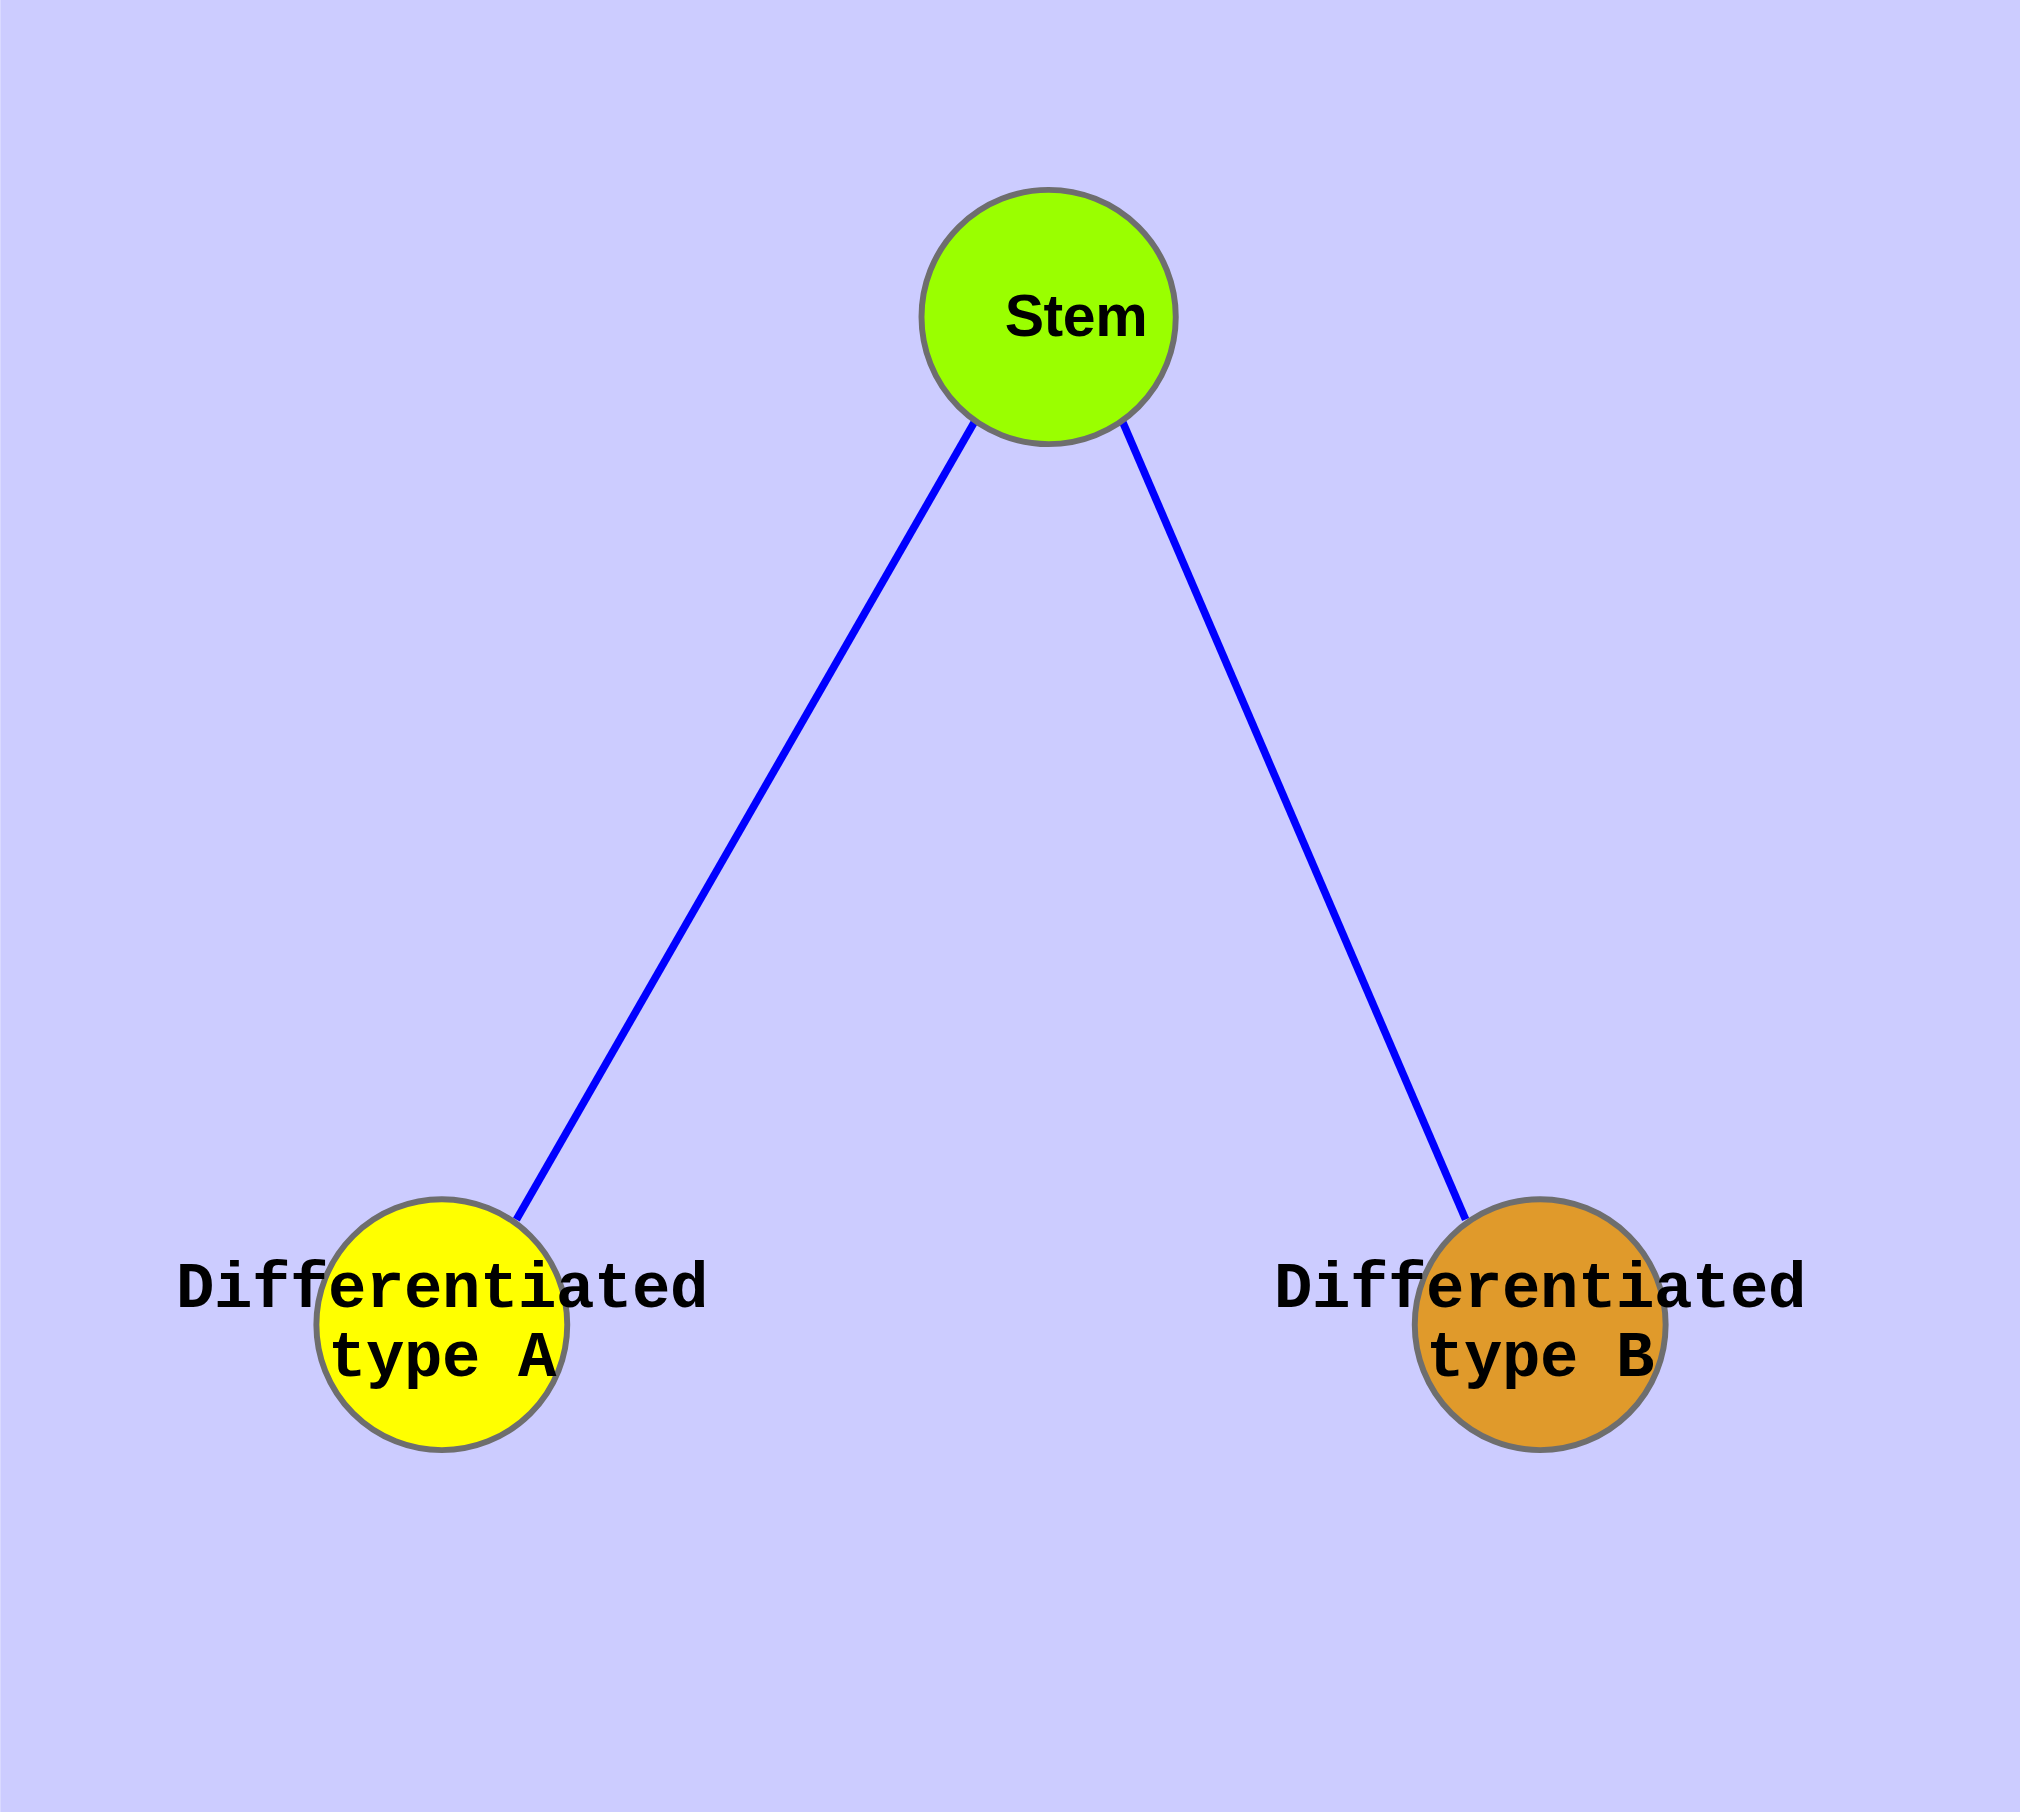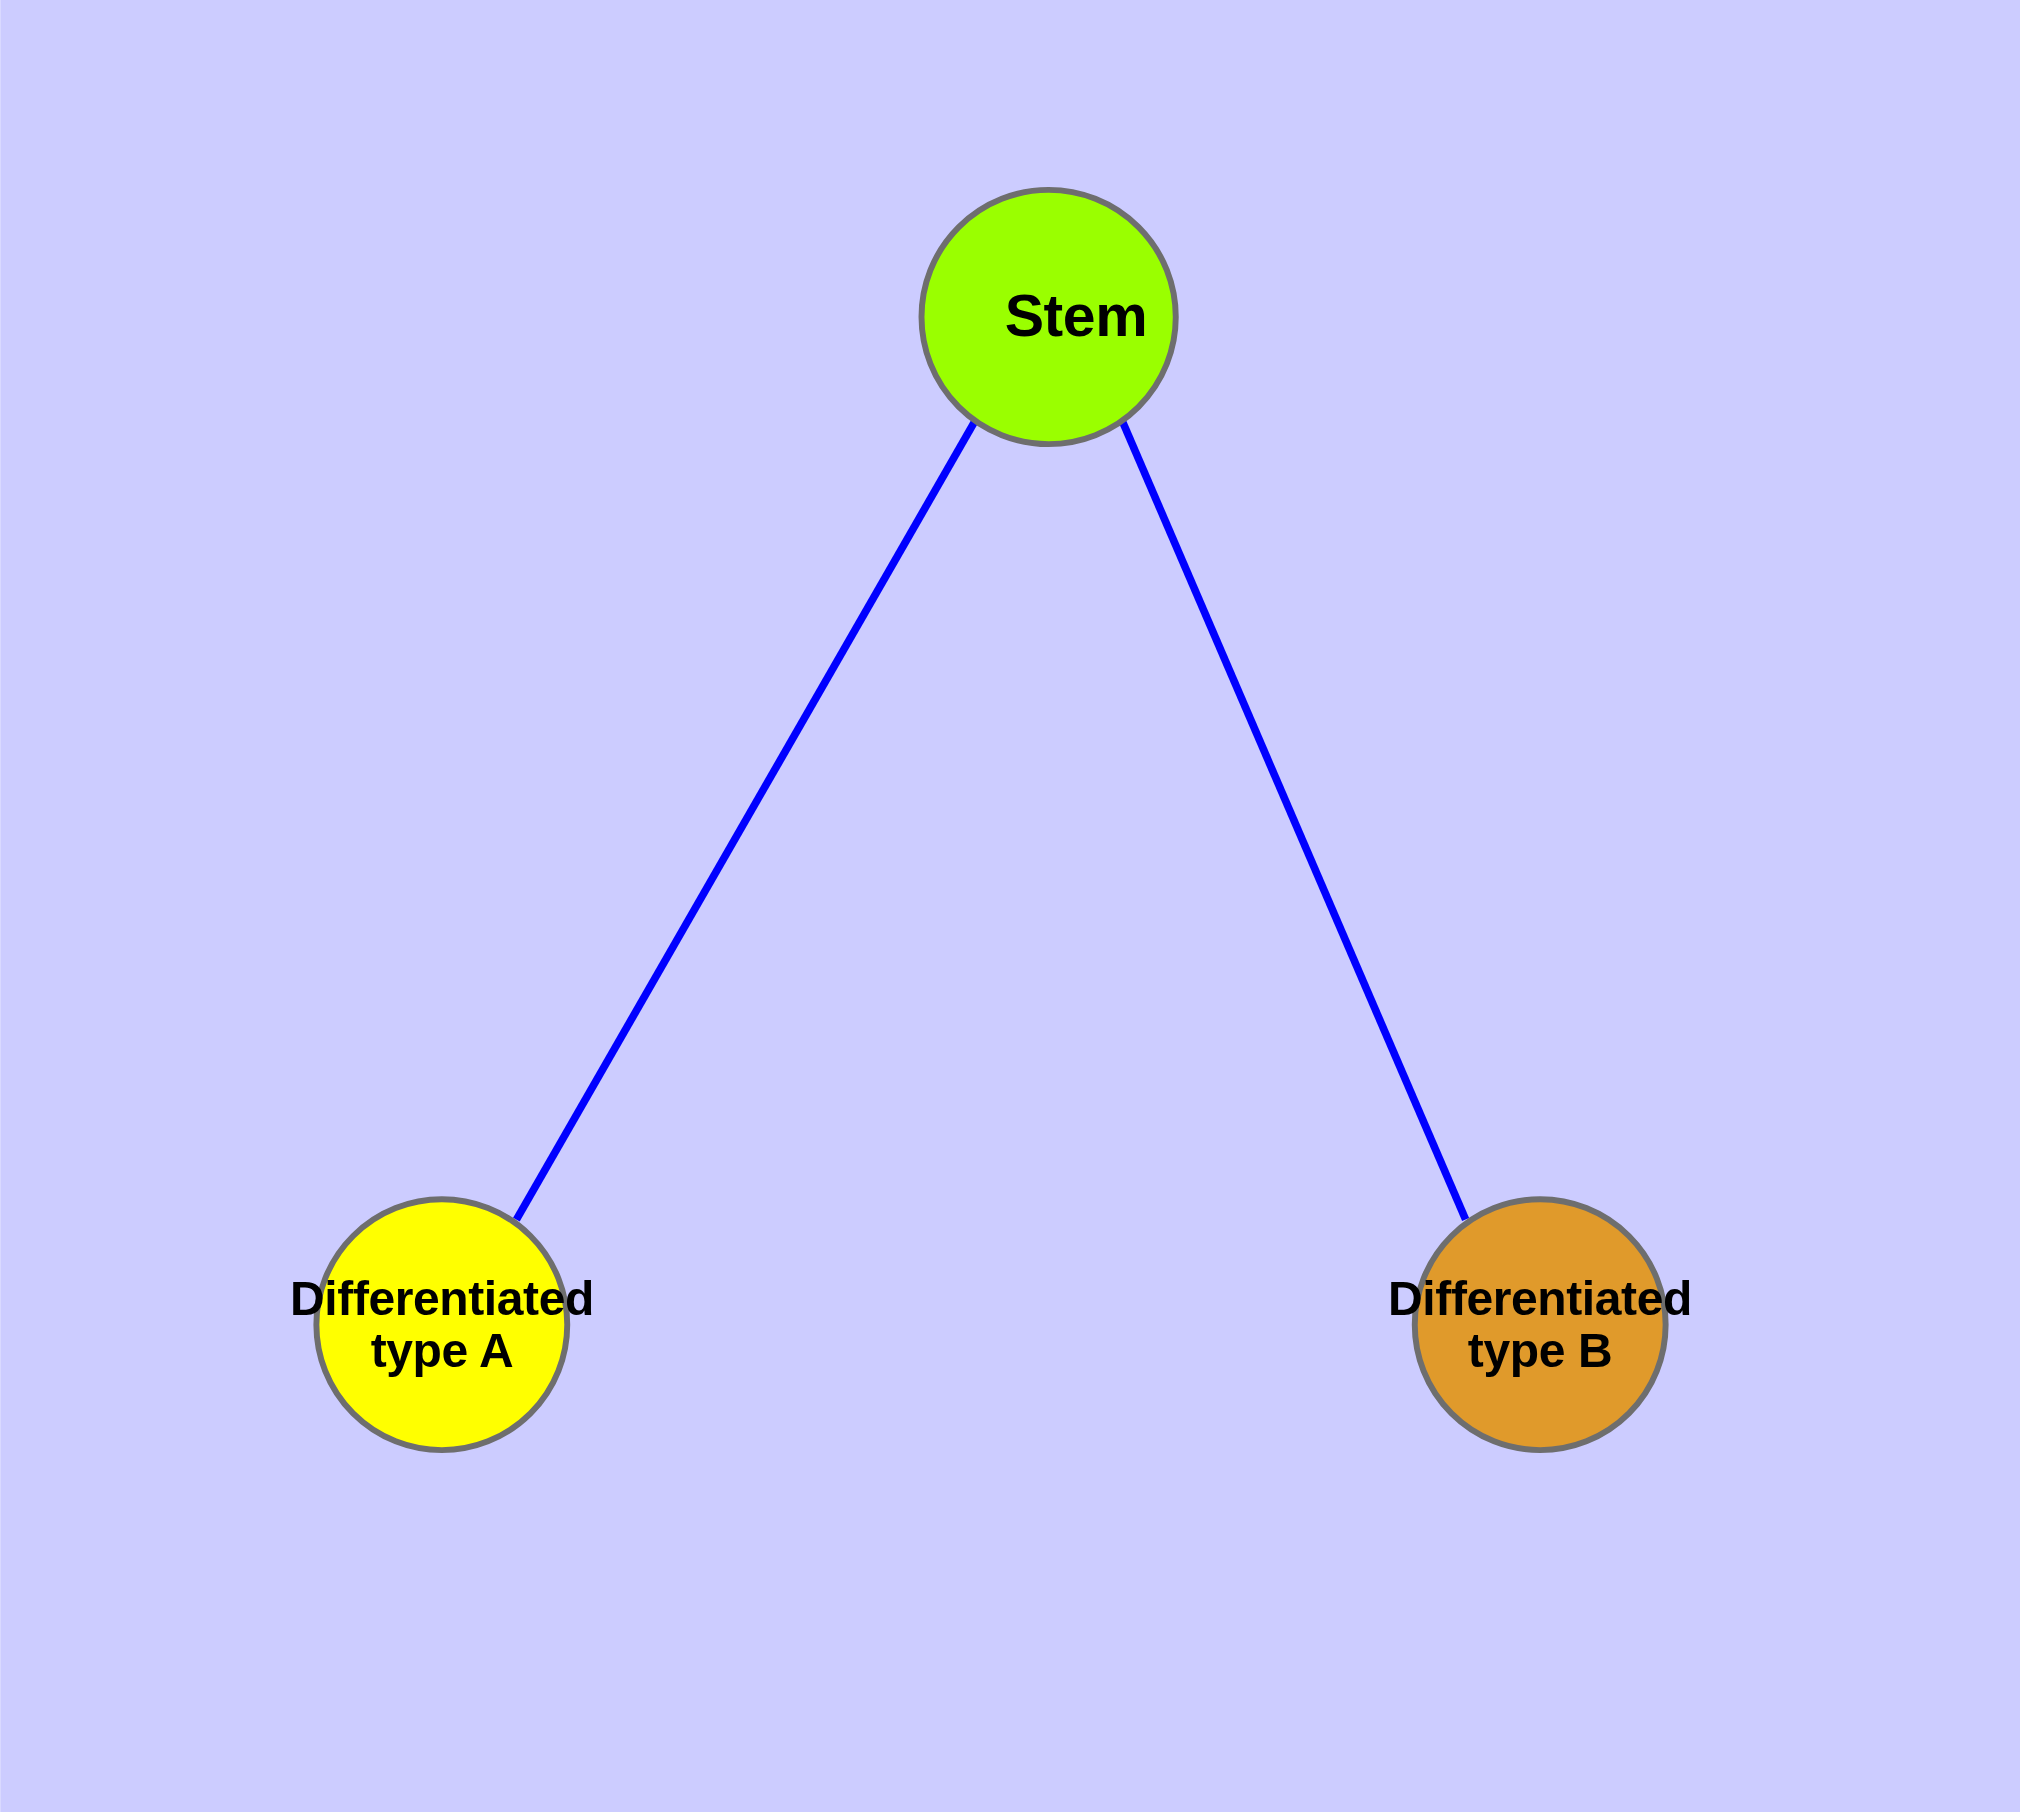--- a/index.html
+++ b/index.html
@@ -31,21 +31,22 @@
     text-align: center;
     line-height: 1.08;
     white-space: pre;
     pointer-events: none;
     letter-spacing: -0.4px;
   }
   .label-stem {
     font-size: 59px;
   }
   .label-child {
-    font-size: 48px;
+    font-size: 64px;
+    font-family: Liberation Mono, monospace;
   }
 </style>
 </head>
 <body>
 
 <div id="canvas" style="width: 2021px; height: 1812px;">
 
   <svg id="graph-svg" viewBox="0 0 2384 2138" xmlns="http://www.w3.org/2000/svg" style="width: 2021px; height: 1812px;">
 
     <rect id="bg-rect" x="0" y="0" width="2384" height="2138" fill="#ccccff"></rect>

